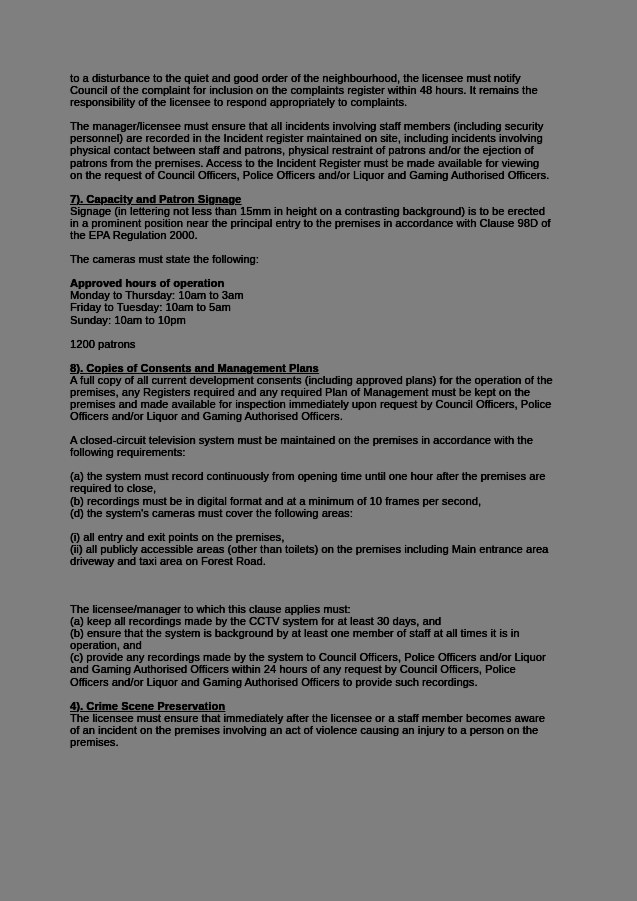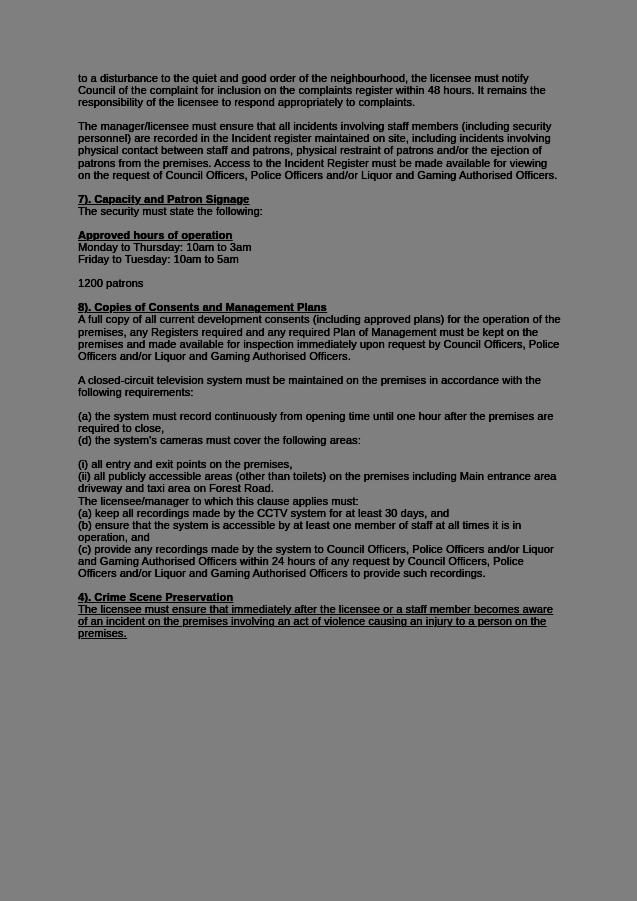--- a/index.html
+++ b/index.html
@@ -10,68 +10,71 @@
   .scan-page {
     position: relative;
     width: 637px;
     height: 901px;
     background: #7f7f7f;
     overflow: hidden;
     font-family: "Liberation Sans", sans-serif;
   }
   .scan-content {
     position: absolute;
-    left: 78px;
+    left: 70px;
     top: 72px;
     width: 484px;
     color: #000000;
     font-size: 11px;
     line-height: 12.1px;
     text-shadow: 0 0 0.7px #000, 0.3px 0 0 #000;
     filter: blur(0.25px);
     letter-spacing: 0.1px;
   }
   .blk { margin: 0; }
   .blk.heading {
     text-decoration: underline;
     font-weight: bold;
   }
   .blk.bold-line { font-weight: bold; }
-  .gap-0 { margin-bottom: 0; text-decoration: underline; }
+  .gap-0 { margin-bottom: 0; }
   .gap-1 { margin-bottom: 12px; }
-  .gap-3 { }
+  .gap-3 { margin-bottom: 36px; }
 </style>
 </head>
 <body>
 
 <div class="scan-page" style="background: rgb(127, 127, 127);">
   <div class="scan-content" id="doc-content" style="color: rgb(0, 0, 0);">
       <div class="blk paragraph gap-1">to a disturbance to the quiet and good order of the neighbourhood, the licensee must notify Council of the complaint for inclusion on the complaints register within 48 hours. It remains the responsibility of the licensee to respond appropriately to complaints.</div>
       <div class="blk paragraph gap-1">The manager/licensee must ensure that all incidents involving staff members (including security personnel) are recorded in the Incident register maintained on site, including incidents involving physical contact between staff and patrons, physical restraint of patrons and/or the ejection of patrons from the premises. Access to the Incident Register must be made available for viewing on the request of Council Officers, Police Officers and/or Liquor and Gaming Authorised Officers.</div>
       <div class="blk heading gap-0">7). Capacity and Patron Signage</div>
-      <div class="blk paragraph gap-1">The security must state the following:</div>
+      <div class="blk paragraph gap-1">Signage (in lettering not less than 15mm in height on a contrasting background) is to be erected in a prominent position near the principal entry to the premises in accordance with Clause 98D of the EPA Regulation 2000.</div>
+      <div class="blk paragraph gap-1">The cameras must state the following:</div>
       <div class="blk bold-line gap-0">Approved hours of operation</div>
       <div class="blk lines gap-1">
         <div>Monday to Thursday: 10am to 3am</div>
         <div>Friday to Tuesday: 10am to 5am</div>
+        <div>Sunday: 10am to 10pm</div>
       </div>
       <div class="blk paragraph gap-1">1200 patrons</div>
       <div class="blk heading gap-0">8). Copies of Consents and Management Plans</div>
       <div class="blk paragraph gap-1">A full copy of all current development consents (including approved plans) for the operation of the premises, any Registers required and any required Plan of Management must be kept on the premises and made available for inspection immediately upon request by Council Officers, Police Officers and/or Liquor and Gaming Authorised Officers.</div>
       <div class="blk paragraph gap-1">A closed-circuit television system must be maintained on the premises in accordance with the following requirements:</div>
       <div class="blk lines gap-1">
         <div>(a) the system must record continuously from opening time until one hour after the premises are required to close,</div>
+        <div>(b) recordings must be in digital format and at a minimum of 10 frames per second,</div>
         <div>(d) the system's cameras must cover the following areas:</div>
       </div>
       <div class="blk lines gap-3">
         <div>(i) all entry and exit points on the premises,</div>
         <div>(ii) all publicly accessible areas (other than toilets) on the premises including Main entrance area driveway and taxi area on Forest Road.</div>
       </div>
       <div class="blk lines gap-1">
         <div>The licensee/manager to which this clause applies must:</div>
         <div>(a) keep all recordings made by the CCTV system for at least 30 days, and</div>
-        <div>(b) ensure that the system is accessible by at least one member of staff at all times it is in operation, and</div>
+        <div>(b) ensure that the system is background by at least one member of staff at all times it is in operation, and</div>
         <div>(c) provide any recordings made by the system to Council Officers, Police Officers and/or Liquor and Gaming Authorised Officers within 24 hours of any request by Council Officers, Police Officers and/or Liquor and Gaming Authorised Officers to provide such recordings.</div>
       </div>
       <div class="blk heading gap-0">4). Crime Scene Preservation</div>
       <div class="blk paragraph gap-0">The licensee must ensure that immediately after the licensee or a staff member becomes aware of an incident on the premises involving an act of violence causing an injury to a person on the premises.</div>
     </div>
 </div>
 
 </body></html>

